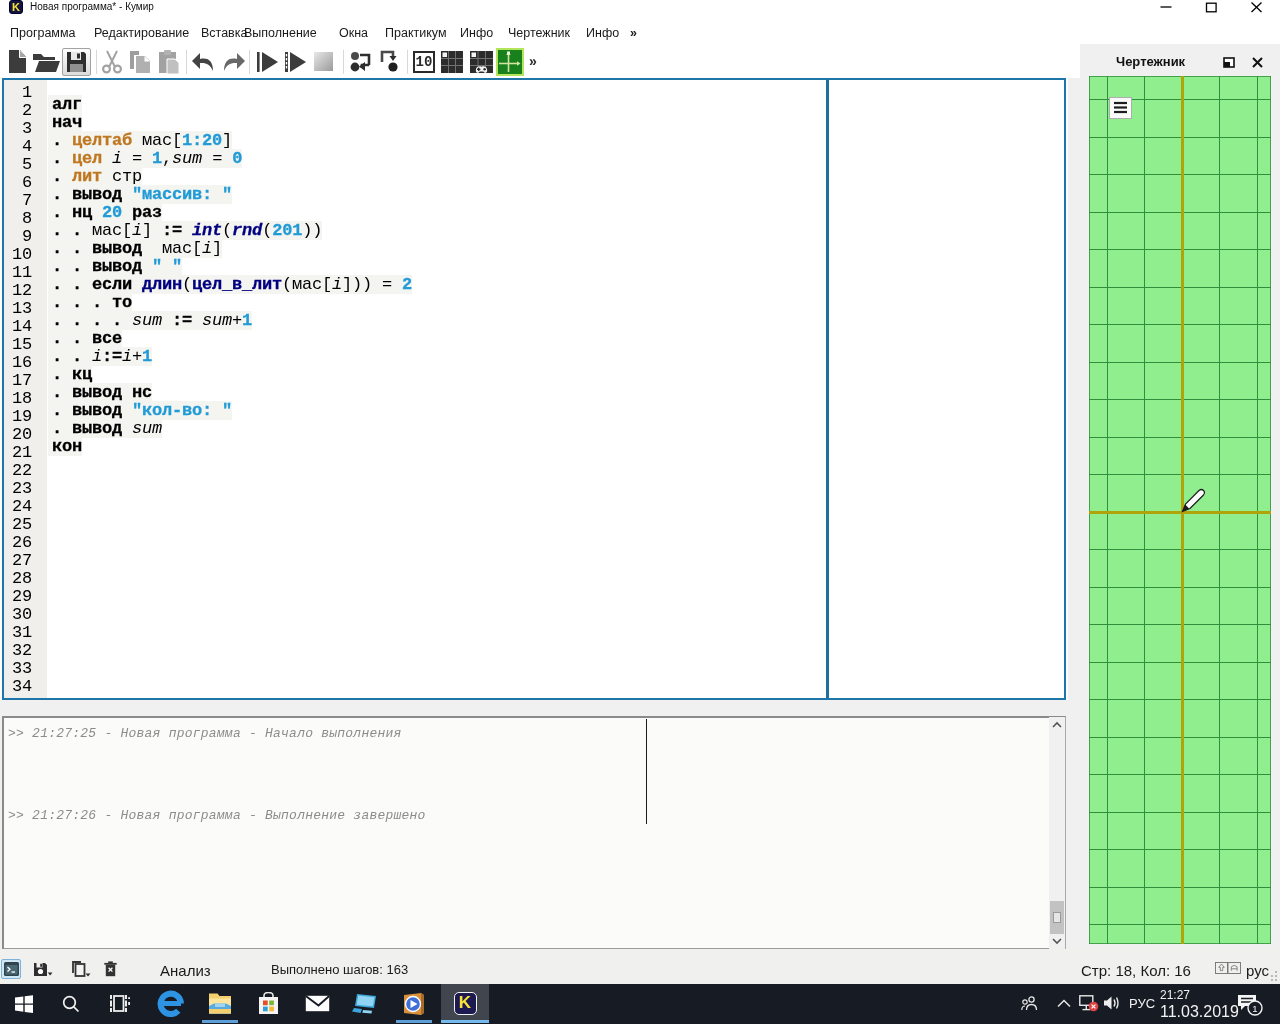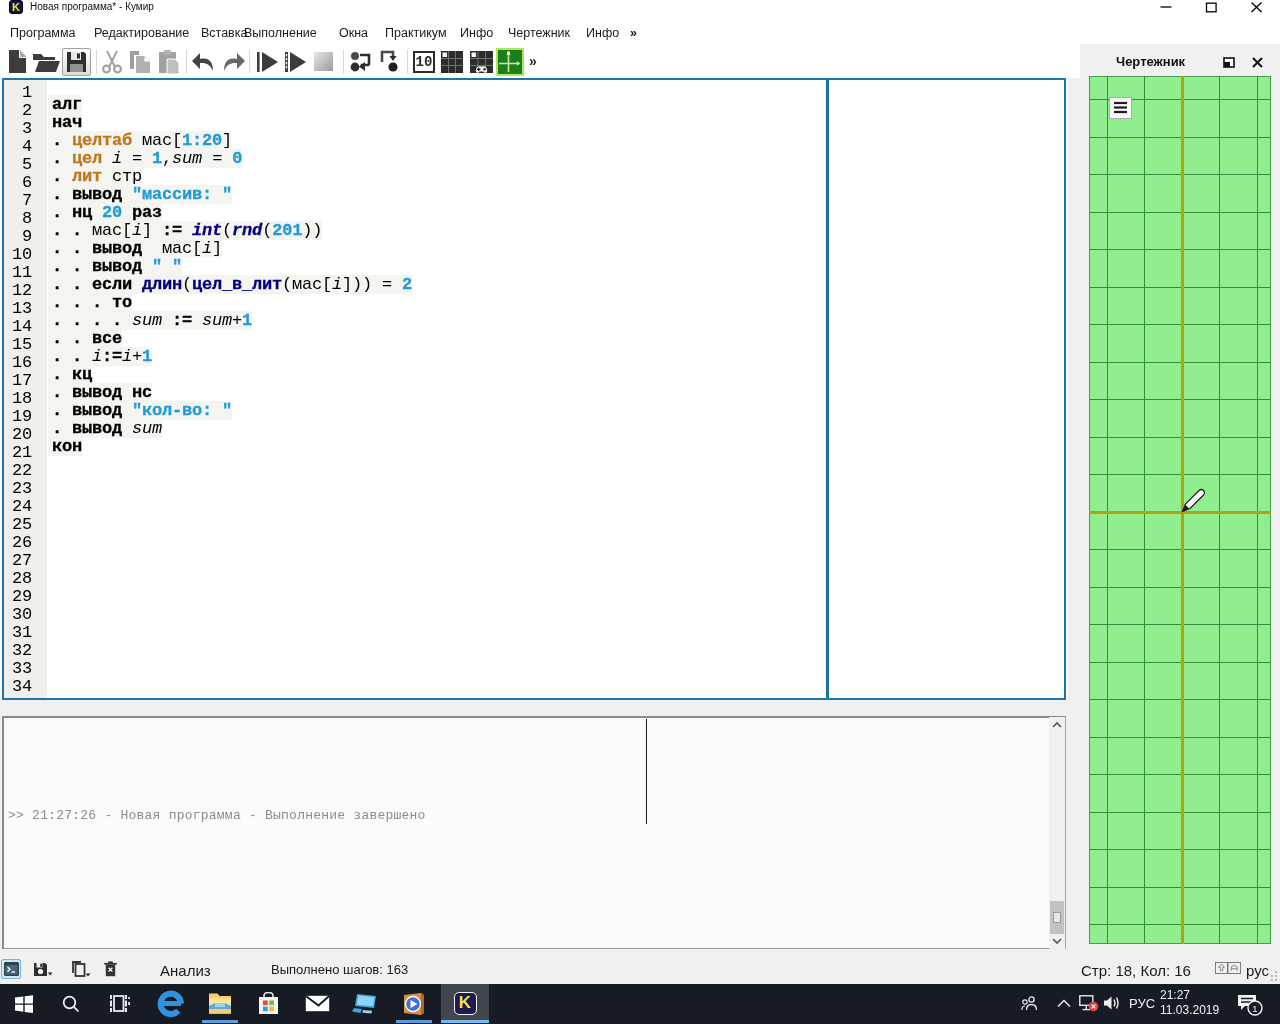--- a/index.html
+++ b/index.html
@@ -223,21 +223,22 @@
 <span class="lbg">. вывод <span class="n">"кол-во: "</span></span>
 <span class="lbg">. вывод <span class="v">sum</span></span>
 <span class="lbg">кон</span></div>
 </div>
 
 <div class="ab" style="left:0;top:78px;width:2px;height:622px;background:#fcfcfc"></div>
 <div class="ab" style="left:1066px;top:78px;width:2px;height:622px;background:#fcfcfc"></div>
 
 <div class="ab" style="left:2px;top:716px;width:1064px;height:234px;background:#fbfbf9;border-top:2px solid #8a8a8a;border-left:2px solid #8a8a8a;border-right:2px solid #a8a8a8;border-bottom:2px solid #9a9a9a"></div>
 <div id="console" class="ab" style="left:2px;top:716px;width:1064px;height:234px;overflow:hidden">
-  <div class="ab mono" style="left:6px;top:92px;font-size:13px;letter-spacing:0.23px;color:#8c8c8c;white-space:pre">&gt;&gt; 21:27:26 - Новая программа - Выполнение завершено</div>
+  <div class="ab mono" style="left:6px;top:10px;font-size:13px;font-style:italic;letter-spacing:0.23px;color:#8c8c8c;white-space:pre">&gt;&gt; 21:27:25 - Новая программа - Начало выполнения</div>
+  <div class="ab mono" style="left:6px;top:92px;font-size:13px;font-style:italic;letter-spacing:0.23px;color:#8c8c8c;white-space:pre">&gt;&gt; 21:27:26 - Новая программа - Выполнение завершено</div>
   <div class="ab" style="left:644px;top:3px;width:1px;height:105px;background:#1c1c1c"></div>
 
   <div class="ab" style="right:1px;top:1px;width:16px;height:232px;background:#f0f0f0">
     <svg class="ab" style="left:2px;top:4px" width="12" height="8" viewBox="0 0 12 8">
           <path d="M2 6 L6 2 L10 6" fill="none" stroke="#555" stroke-width="1.6"></path>
         </svg>
     <svg class="ab" style="left:2px;bottom:4px" width="12" height="8" viewBox="0 0 12 8">
           <path d="M2 2 L6 6 L10 2" fill="none" stroke="#555" stroke-width="1.6"></path>
         </svg>
     <div class="ab" style="left:1px;top:184px;width:14px;height:33px;background:#c2c2c2">
@@ -454,21 +455,21 @@
   <line x1="3.5" y1="14.6" x2="11" y2="14.6" stroke="#e8e8e8" stroke-width="1.4"></line>
   <circle cx="14.5" cy="11.5" r="4.8" fill="#e04343"></circle>
   <path d="M12.6 9.6 L16.4 13.4 M16.4 9.6 L12.6 13.4" stroke="#fff" stroke-width="1.2"></path>
  </svg>
  <svg class="ab" style="left:1103px;top:11px" width="18" height="16" viewBox="0 0 18 16">
   <path d="M1 5.5 L4 5.5 L8.5 1.5 L8.5 14.5 L4 10.5 L1 10.5 Z" fill="#ececec"></path>
   <path d="M11 4.5 Q13 8 11 11.5 M13.5 2.5 Q16.5 8 13.5 13.5" fill="none" stroke="#ececec" stroke-width="1.4"></path>
  </svg>
  <div class="ab" style="left:1129px;top:12px;color:#f2f2f2;font-size:13px">РУС</div>
  <div class="ab" style="left:1160px;top:4px;width:62px;height:15px;color:#f2f2f2;font-size:12px;text-align:left">21:27</div>
- <div class="ab" style="left:1160px;top:19px;width:62px;height:15px;color:#f2f2f2;font-size:12px;">11.03.2019</div>
+ <div class="ab" style="left:1160px;top:19px;width:62px;height:15px;color:#f2f2f2;font-size:16px;text-align:center">11.03.2019</div>
  <svg class="ab" style="left:1237px;top:10px" width="26" height="22" viewBox="0 0 26 22">
   <path d="M1 1 L19 1 L19 12 L8 12 L4 16 L4 12 L1 12 Z" fill="#f4f4f4"></path>
   <line x1="4" y1="4.5" x2="16" y2="4.5" stroke="#171b23" stroke-width="1.5"></line>
   <line x1="4" y1="8" x2="16" y2="8" stroke="#171b23" stroke-width="1.5"></line>
   <circle cx="18" cy="14" r="7" fill="#171b23" stroke="#f4f4f4" stroke-width="1.4"></circle>
   <text x="18" y="18" font-size="9.5" fill="#f4f4f4" text-anchor="middle" font-family="Liberation Sans">1</text>
  </svg>
 </div>
 
 </div>

